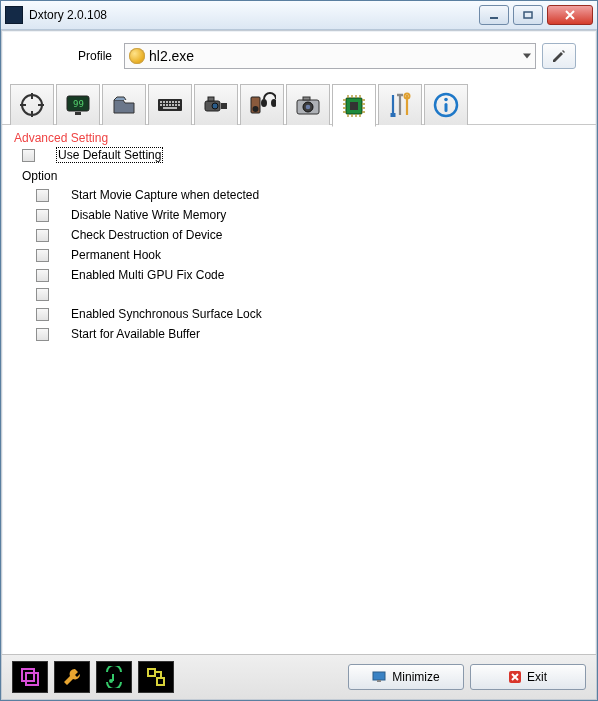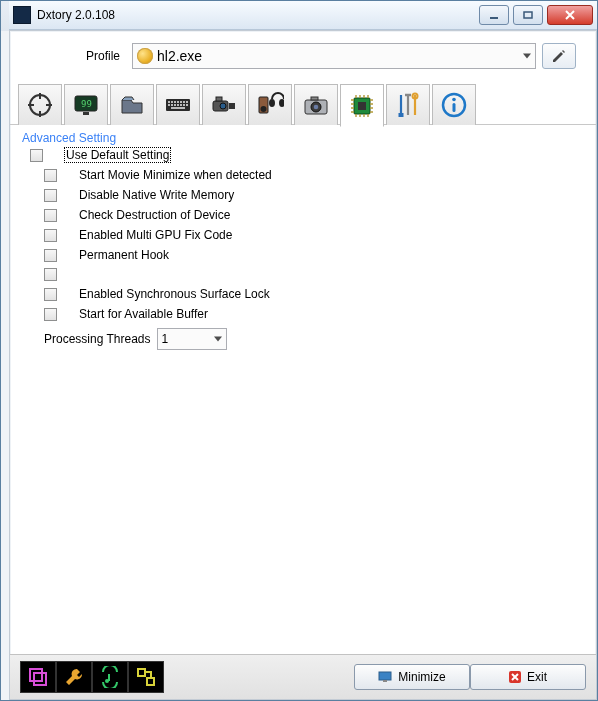--- a/index.html
+++ b/index.html
@@ -16,21 +16,20 @@
   
   .window {
     width: 598px;
     height: 701px;
     border: 1px solid #5a7fa0;
     box-sizing: border-box;
     background: linear-gradient(#e9eef5,#dfe6ef 30px,#f0f3f7 30px);
     display: flex;
     flex-direction: column;
     position: relative;
-    padding-left: 8px;
   }
   .titlebar {
     height: 28px;
     display: flex;
     align-items: center;
     padding: 0 4px;
     background: linear-gradient(#f7fbff,#dce7f3);
     border-bottom: 1px solid #b7c7d8;
   }
   .titlebar .app-icon {
@@ -144,21 +143,21 @@
     height: 41px;
   }
   .tab svg, .tab .ticon { width: 28px; height: 28px; }
 
   
   .pane {
     flex: 1;
     padding: 6px 12px 0 12px;
     overflow: hidden;
   }
-  .group-title { color: #3b82f6; }
+  .group-title { color: #ef4444; }
   .checkbox-row {
     display: flex;
     align-items: center;
     padding: 3px 0 3px 8px;
     gap: 22px;
   }
   .checkbox-row.indent { padding-left: 22px; }
   .fake-cb {
     width: 13px; height: 13px;
     border: 1px solid #8e8f8f;
@@ -209,21 +208,21 @@
   .focus-dotted { outline: 1px dotted #000; outline-offset: 0px; padding: 0 1px; }
 
   
   .bottom-bar {
     height: 44px;
     background: linear-gradient(#efefef,#e1e1e1);
     border-top: 1px solid #c2c2c2;
     display:flex;
     align-items:center;
     padding: 0 10px;
-    gap: 0;
+    gap: 6px;
   }
   .sq-btn {
     width: 34px; height: 30px;
     border: 1px solid #333;
     background: #000;
     display:flex;align-items:center;justify-content:center;
   }
   .bottom-bar .grow { flex:1; }
   .pill-btn {
     height: 24px;
@@ -378,60 +377,54 @@
     </div>
 
     <div class="pane">
       <div class="group-title">Advanced Setting</div>
 
       <div class="checkbox-row">
         <div class="fake-cb"></div>
         <span class="focus-dotted">Use Default Setting</span>
       </div>
 
-
-      <div class="checkbox-row indent">
-        <div class="fake-cb"></div>
-        <span>Start Movie Minimize when detected</span>
+      <div class="section-label">Option</div>
+
+      <div class="checkbox-row indent">
+        <div class="fake-cb"></div>
+        <span>Start Movie Capture when detected</span>
       </div>
       <div class="checkbox-row indent">
         <div class="fake-cb"></div>
         <span>Disable Native Write Memory</span>
       </div>
       <div class="checkbox-row indent">
         <div class="fake-cb"></div>
         <span>Check Destruction of Device</span>
       </div>
       <div class="checkbox-row indent">
         <div class="fake-cb"></div>
+        <span>Permanent Hook</span>
+      </div>
+      <div class="checkbox-row indent">
+        <div class="fake-cb"></div>
         <span>Enabled Multi GPU Fix Code</span>
       </div>
       <div class="checkbox-row indent">
         <div class="fake-cb"></div>
-        <span>Permanent Hook</span>
-      </div>
-      <div class="checkbox-row indent">
-        <div class="fake-cb"></div>
       </div>
       <div class="checkbox-row indent">
         <div class="fake-cb"></div>
         <span>Enabled Synchronous Surface Lock</span>
       </div>
       <div class="checkbox-row indent">
         <div class="fake-cb"></div>
         <span>Start for Available Buffer</span>
       </div>
 
-      <div class="threads-row">
-        <span>Processing Threads</span>
-        <div class="select-small">
-          <span>1</span>
-          <div class="arrow"></div>
-        </div>
-      </div>
 
     </div>
 
     <div class="bottom-bar">
       <div class="sq-btn">
         <svg width="22" height="22" viewBox="0 0 22 22">
           <rect x="3" y="3" width="12" height="12" fill="none" stroke="#d94fd9" stroke-width="2"></rect>
           <rect x="7" y="7" width="12" height="12" fill="none" stroke="#d94fd9" stroke-width="2"></rect>
         </svg>
       </div>

